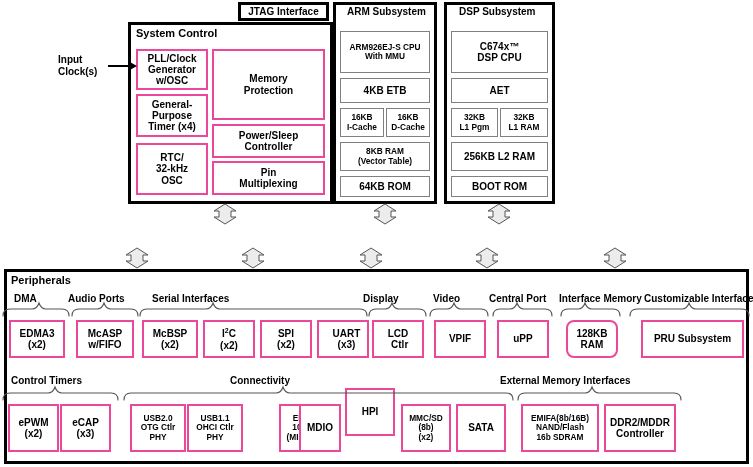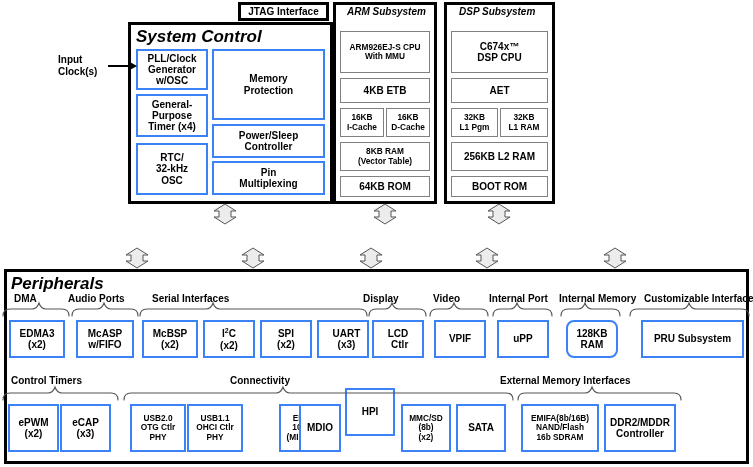--- a/index.html
+++ b/index.html
@@ -22,44 +22,43 @@
     display:flex;
     align-items:center;
     justify-content:center;
     text-align:center;
     background:#ffffff;
     color:#000000;
     line-height:1.12;
     white-space:pre-line;
   }
   .thin{border:1px solid #808080;}
-  .med {border:2px solid #3b82f6;}
+  .med {border:2px solid #ec4899;}
   .thick{border:3px solid #000000;}
   .outer{border:3px solid #000000;background:#ffffff;}
   .grayfill{background:#f2f2f2;}
 
   .hdr{
     position:absolute;
     font-weight:bold;
     color:#000;
     white-space:nowrap;
-    font-style:italic;
   }
 
   .lbl{
     position:absolute;
     font-weight:bold;
     text-align:left;
     white-space:nowrap;
     color:#000;
   }
   .f8{font-size:8.3px;}
   .f9{font-size:10px;}
   .f10{font-size:10px;}
-  .f11{font-size:17px;}
+  .f11{font-size:11px;}
   .b{font-weight:bold;}
 
   svg.overlay{
     position:absolute;
     left:0;top:0;
     width:753px;height:467px;
     pointer-events:none;
   }
   sup{font-size:0.7em; vertical-align:super;}
 </style>
@@ -122,22 +121,22 @@
 
 
   <div class="blk outer" style="left:4px;top:269px;width:745px;height:195px;"></div>
   <div class="hdr f11" style="left:11px;top:274px;">Peripherals</div>
 
   <div class="lbl f9" style="left:14px;top:293px;width:62px;">DMA</div>
   <div class="lbl f9" style="left:68px;top:293px;width:70px;">Audio Ports</div>
   <div class="lbl f9" style="left:152px;top:293px;width:130px;">Serial Interfaces</div>
   <div class="lbl f9" style="left:363px;top:293px;width:55px;">Display</div>
   <div class="lbl f9" style="left:433px;top:293px;width:48px;">Video</div>
-  <div class="lbl f9" style="left:489px;top:293px;width:78px;">Internal Port</div>
-  <div class="lbl f9" style="left:559px;top:293px;width:95px;">Internal Memory</div>
+  <div class="lbl f9" style="left:489px;top:293px;width:78px;">Central Port</div>
+  <div class="lbl f9" style="left:559px;top:293px;width:95px;">Interface Memory</div>
   <div class="lbl f9" style="left:644px;top:293px;width:120px;">Customizable Interface</div>
 
   <div class="blk med f9 b" style="left:9px;top:320px;width:56px;height:38px;">EDMA3
 (x2)</div>
   <div class="blk med f9 b" style="left:76px;top:320px;width:58px;height:38px;">McASP
 w/FIFO</div>
   <div class="blk med f9 b" style="left:142px;top:320px;width:56px;height:38px;">McBSP
 (x2)</div>
   <div class="blk med f9 b" style="left:203px;top:320px;width:52px;height:38px;flex-direction:column;">
     <div><span>I</span><sup>2</sup><span>C</span></div>

